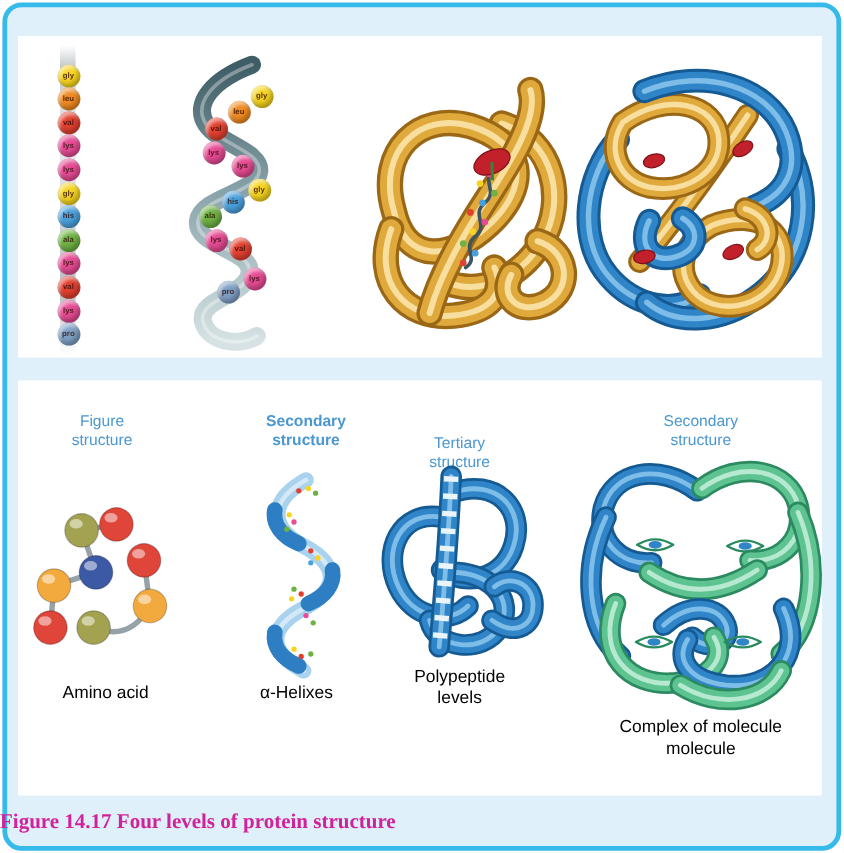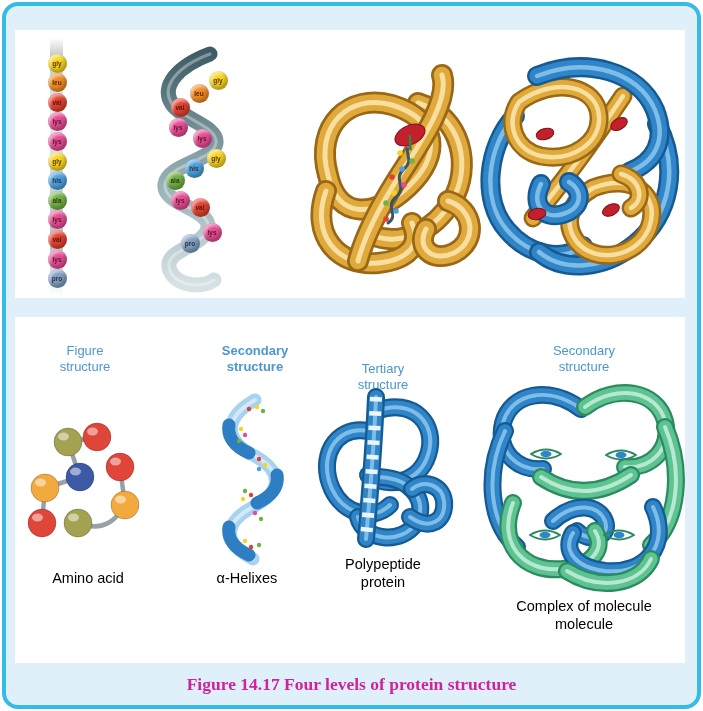--- a/index.html
+++ b/index.html
@@ -2,21 +2,21 @@
 <html><head>
 <meta charset="utf-8">
 <style>
   html,body{margin:0;padding:0;background:#ffffff;font-family:"Liberation Sans",sans-serif;}
   .page{position:relative;width:703px;height:711px;overflow:hidden;background:#ffffff;}
   .frame{position:absolute;left:2px;top:2px;width:699px;height:707px;box-sizing:border-box;
          border:4px solid #35bae9;border-radius:16px;background:#dff0fa;}
   .panel{position:absolute;background:#ffffff;}
   .panel-top{left:15px;top:30px;width:670px;height:268px;}
   .panel-bottom{left:15px;top:317px;width:670px;height:346px;}
-  .caption{position:absolute;left:0;top:674px;width:703px;text-align:center;
+  .caption{position:absolute;left:0;top:674px;width:703px;text-align:left;
            font-family:"Liberation Serif",serif;font-weight:bold;font-size:17.5px;color:#d1219b;}
   .abs{position:absolute;}
   .hdr{position:absolute;width:140px;text-align:center;font-size:13px;line-height:16px;
        color:#4b97cf;white-space:pre-line;}
   .lbl{position:absolute;width:150px;text-align:center;font-size:14.5px;line-height:18px;
        color:#000;white-space:pre-line;}
   .chainbox{position:absolute;}
   .ribbon-straight{position:absolute;left:20px;top:0;width:13px;height:258px;
      background:linear-gradient(180deg,rgba(190,194,196,0) 0%,#c3c8ca 7%,#eceeef 30%,#d2d6d8 55%,#b9bec0 80%,#e8eaeb 93%,rgba(190,194,196,0) 100%);}
   .bead{position:absolute;width:19px;height:19px;border-radius:50%;display:flex;align-items:center;justify-content:center;
@@ -310,19 +310,19 @@
         <g transform="translate(136,160)">
             <path d="M-15,0 Q0,-9 15,0 Q0,9 -15,0" fill="#dcf3e8" stroke="#2a8a5f" stroke-width="2"></path>
             <ellipse rx="5.5" ry="3.2" fill="#2f85c8"></ellipse>
           </g>
       </g>
     </svg>
 
     <div class="lbl" style="left:157px;top:252px;">α-Helixes</div>
     <div class="lbl" style="left:-2px;top:252px;">Amino acid</div>
     <div class="lbl" style="left:293px;top:238px;">Polypeptide
-protein</div>
+levels</div>
     <div class="lbl" style="left:489px;top:280px;width:160px;">Complex of molecule
 molecule</div>
   </div>
 
   <div class="caption">Figure 14.17 Four levels of protein structure</div>
 </div>
 
 </body></html>

